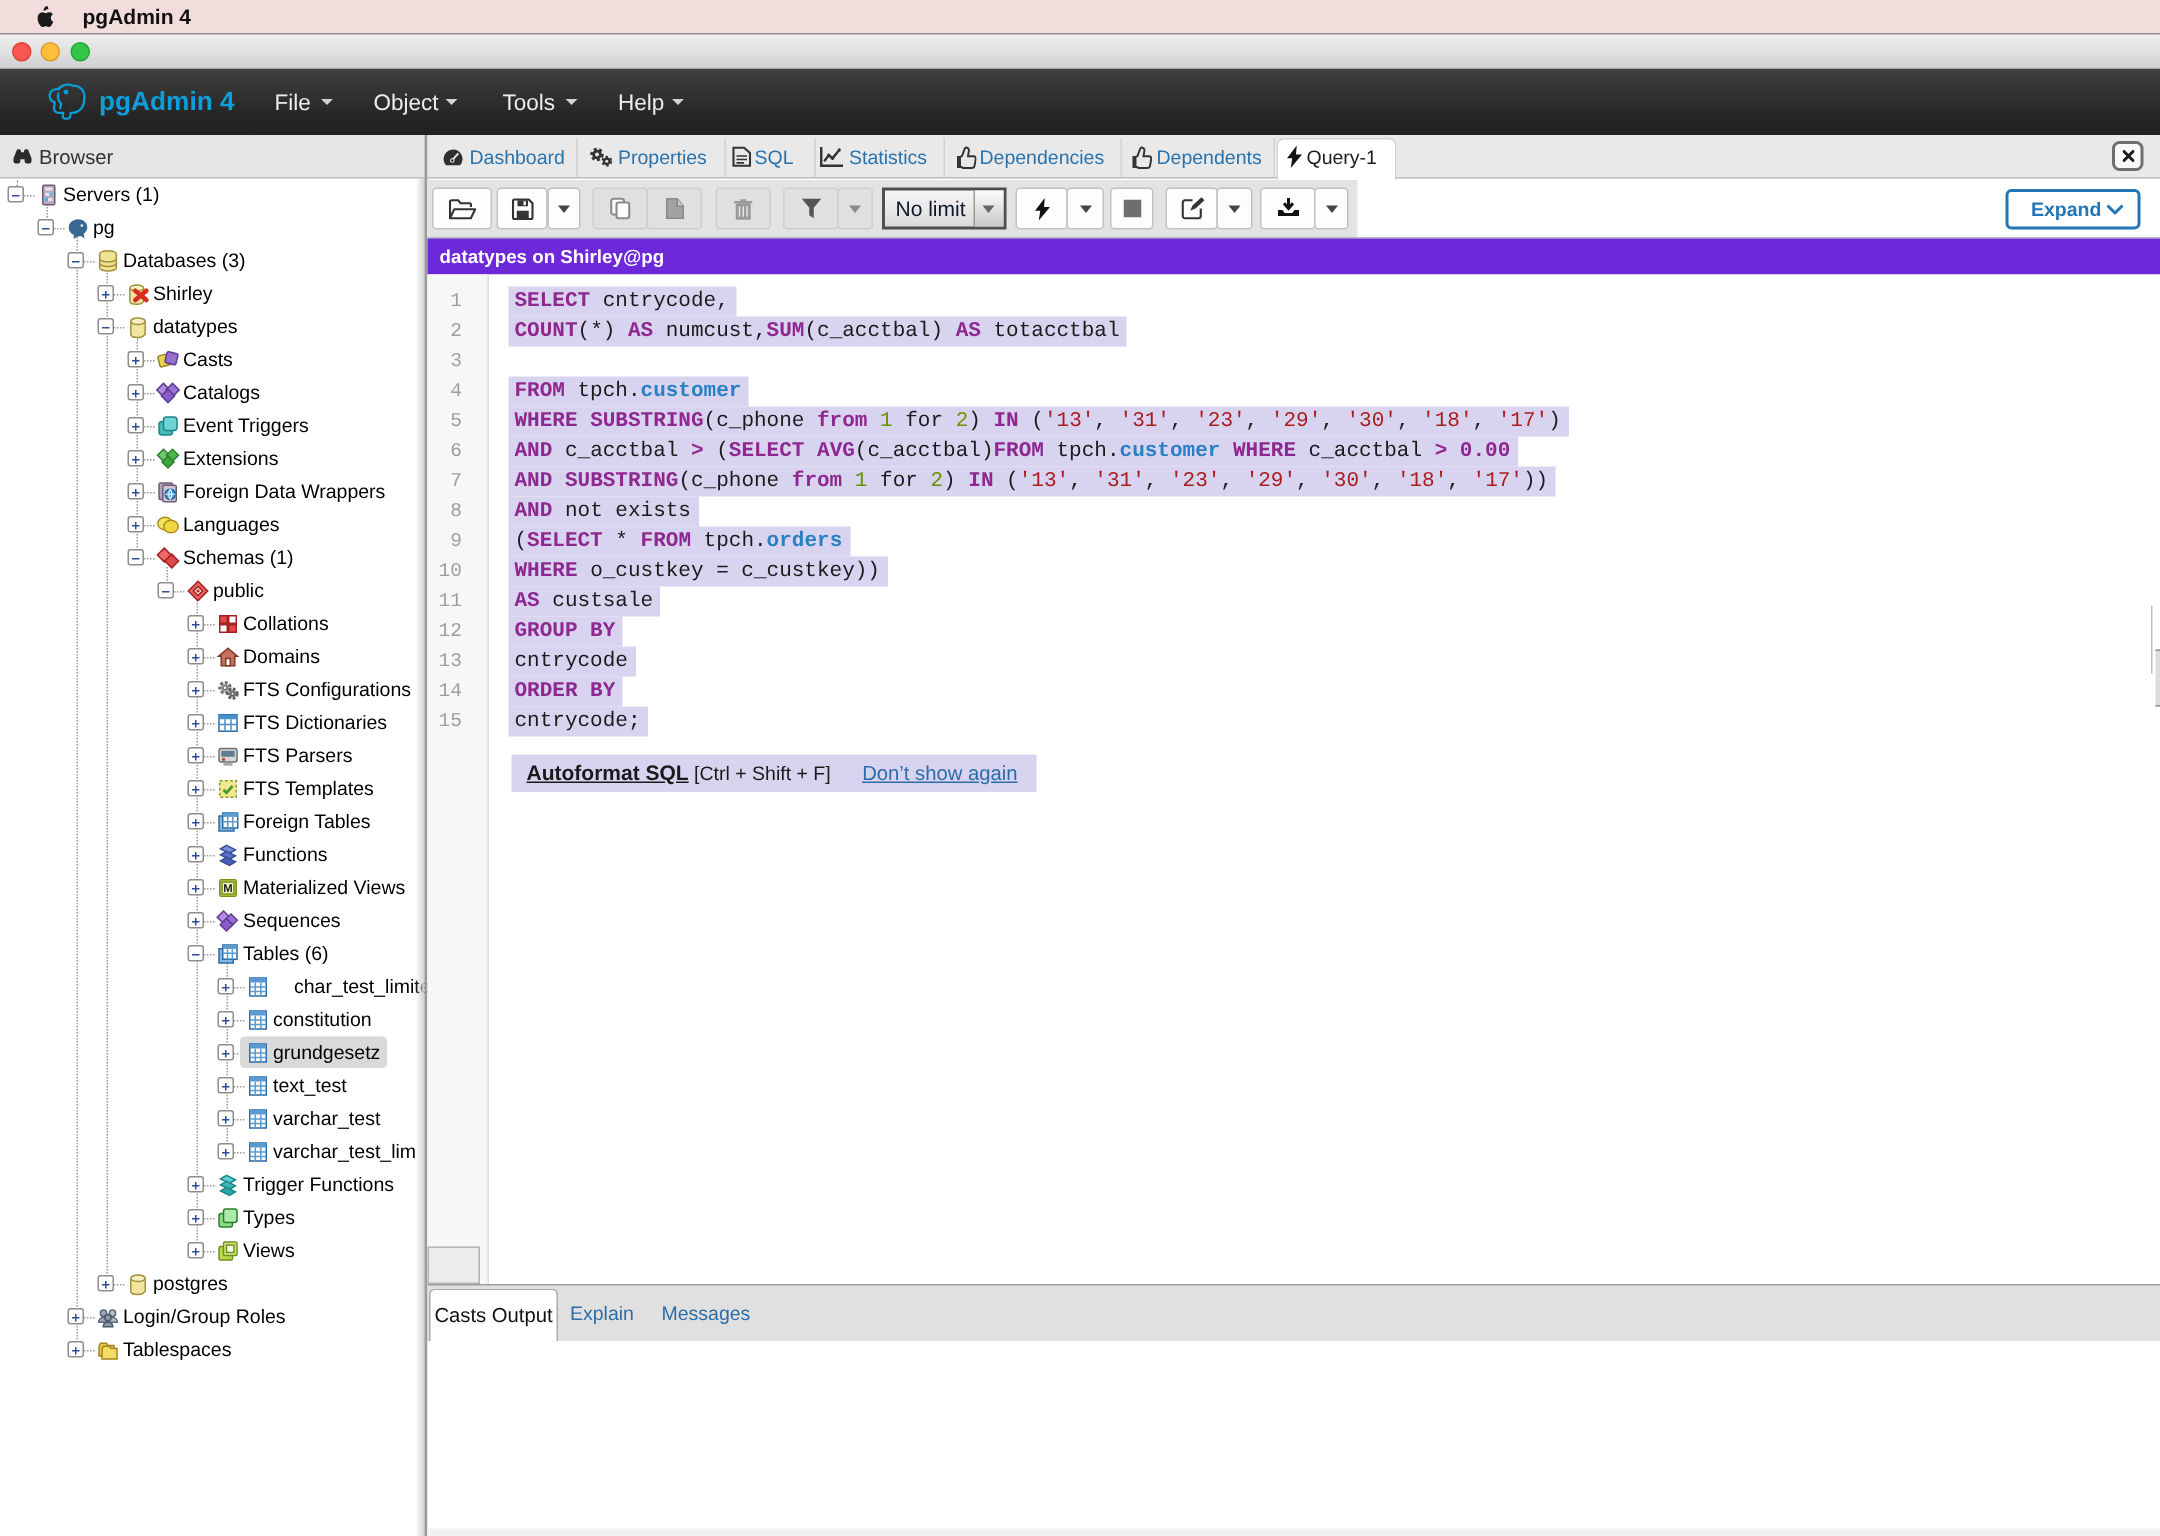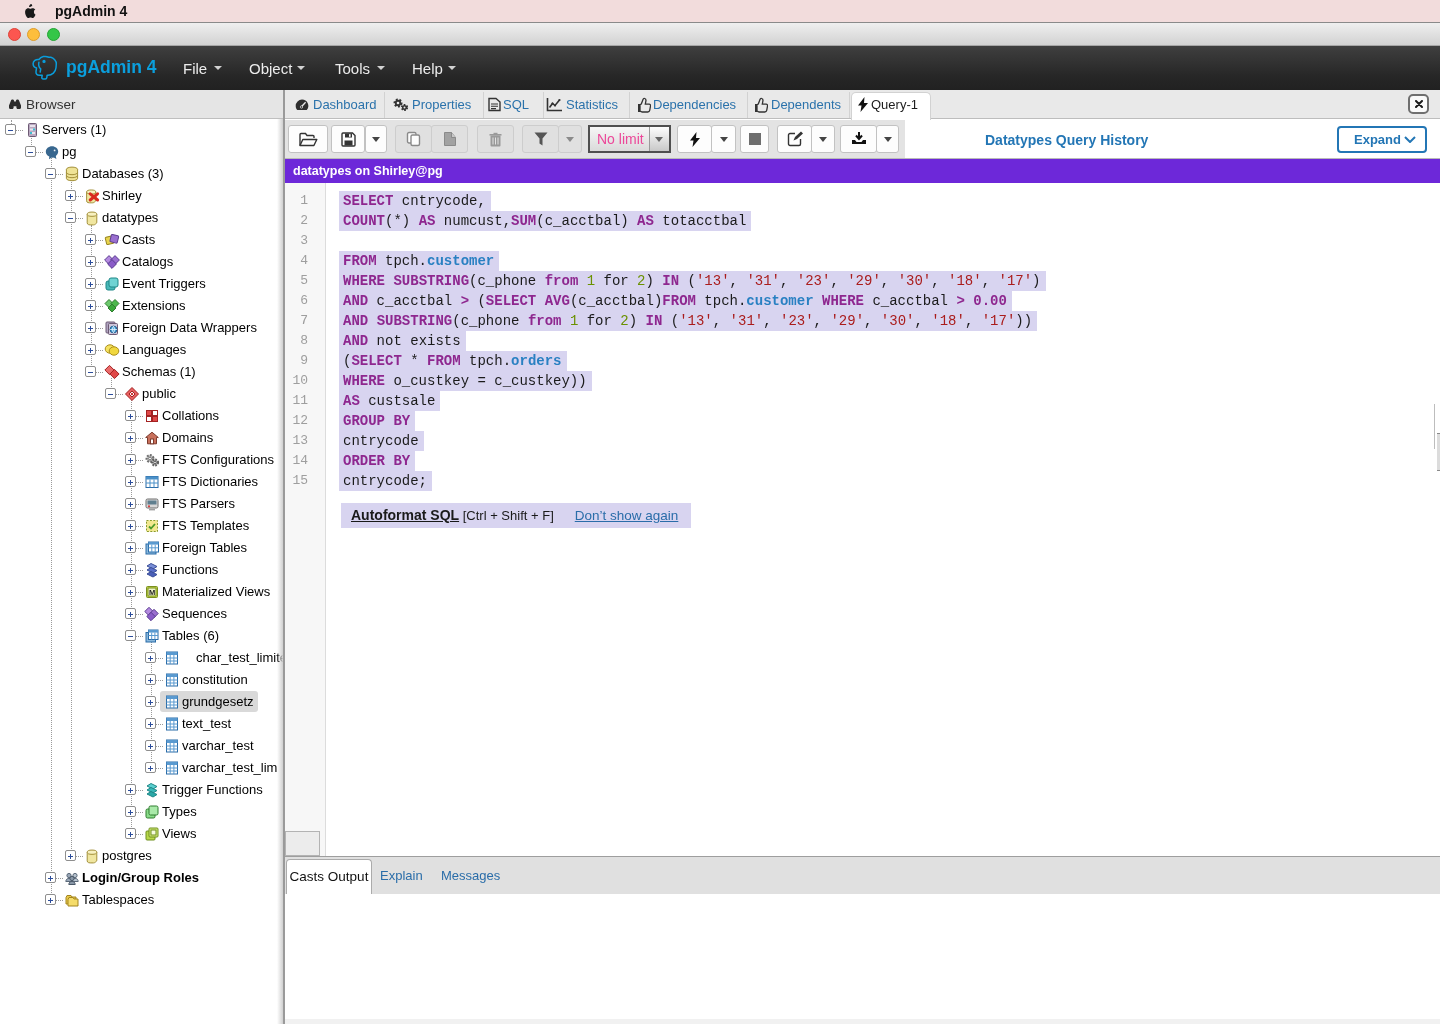--- a/index.html
+++ b/index.html
@@ -554,21 +554,21 @@
 <div class="abs ticon" style="left:64px;top:869.5px;">
       <svg width="16" height="16" viewBox="0 0 16 16">
         <circle cx="5" cy="5.5" r="2.1" fill="#9aa8b8" stroke="#5a6878"></circle>
         <path d="M1.8 11.5c0-1.8 1.4-3.2 3.2-3.2s3.2 1.4 3.2 3.2z" fill="#9aa8b8" stroke="#5a6878"></path>
         <circle cx="11" cy="5.5" r="2.1" fill="#b8c4d0" stroke="#5a6878"></circle>
         <path d="M7.8 11.5c0-1.8 1.4-3.2 3.2-3.2s3.2 1.4 3.2 3.2z" fill="#b8c4d0" stroke="#5a6878"></path>
         <circle cx="8" cy="8.5" r="2.1" fill="#8a98a8" stroke="#4a5868"></circle>
         <path d="M4.8 14.5c0-1.8 1.4-3.2 3.2-3.2s3.2 1.4 3.2 3.2z" fill="#8a98a8" stroke="#4a5868"></path>
       </svg>
     </div>
-<div class="abs tlabel" style="left:82px;top:866.5px;font-weight:bold;">Login/Group Roles</div>
+<div class="abs tlabel" style="left:82px;top:866.5px;">Login/Group Roles</div>
 <div class="abs hdot" style="left:56px;top:899.5px;width:7px;"></div>
 <div class="abs ebox" style="left:45px;top:894px;">
       <div class="h"></div>
       <div class="v"></div>
     </div>
 <div class="abs ticon" style="left:64px;top:891.5px;">
       <svg width="16" height="16" viewBox="0 0 16 16">
         <path d="M2 5.5l1-2h4l1 1.5h4v7H2z" fill="#e8c84a" stroke="#a3851f"></path>
         <path d="M4 7.5l1-2h4l1 1.5h4v7H4z" fill="#f5dc6a" stroke="#a3851f"></path>
       </svg>
@@ -723,24 +723,23 @@
 <div class="abs tbtn" style="left:840px;width:37px;"></div>
 <div class="abs " style="left:850.5px;top:132px;width:16px;height:14px;">
       <svg width="16" height="14" viewBox="0 0 16 14">
         <path d="M8 0v6M5 3.5L8 7l3-3.5" stroke="#111" stroke-width="2" fill="none"></path>
         <path d="M1 8v4h14V8h-3l-1.5 2h-5L4 8z" fill="#111"></path>
       </svg>
     </div>
 <div class="abs tbtn" style="left:876px;width:23px;"></div>
 <div class="abs tcaret" style="left:883.5px;top:137px;"></div>
 <div class="abs" style="left:588px;top:125px;width:83px;height:28px;border:2px solid #4f4f4f;background:linear-gradient(#f6f6f6,#dadada);"></div>
-<div class="abs " style="left:597px;top:125px;height:28px;line-height:29px;font-size:14px;color:#ec4899;">No limit</div>
+<div class="abs " style="left:597px;top:125px;height:28px;line-height:29px;font-size:14px;color:#0f172a;">No limit</div>
 <div class="abs" style="left:649px;top:127px;width:20px;height:24px;border-left:1px solid #9a9a9a;background:linear-gradient(#fdfdfd,#c8c8c8);"></div>
 <div class="abs tcaret" style="left:655px;top:137px;border-top-color:#666;"></div>
-<div class="abs qhtitle" style="">Datatypes Query History</div>
 <div class="abs expandbtn" style=""><span style="margin-left:15px;">Expand</span></div>
 <div class="abs " style="left:1404px;top:136px;width:12px;height:7px;">
       <svg width="12" height="7" viewBox="0 0 12 7">
         <path d="M1 1l5 5 5-5" stroke="#2376b5" stroke-width="2" fill="none"></path>
       </svg>
     </div>
 <div class="abs" style="left:285px;top:158px;width:1155px;height:1px;background:#b9b9b9;"></div>
 <div class="abs bluebar" style=""><span style="margin-left:8px;">datatypes on Shirley@pg</span></div>
 <div class="abs editor" style=""></div>
 <div class="abs gutter" style=""></div>

